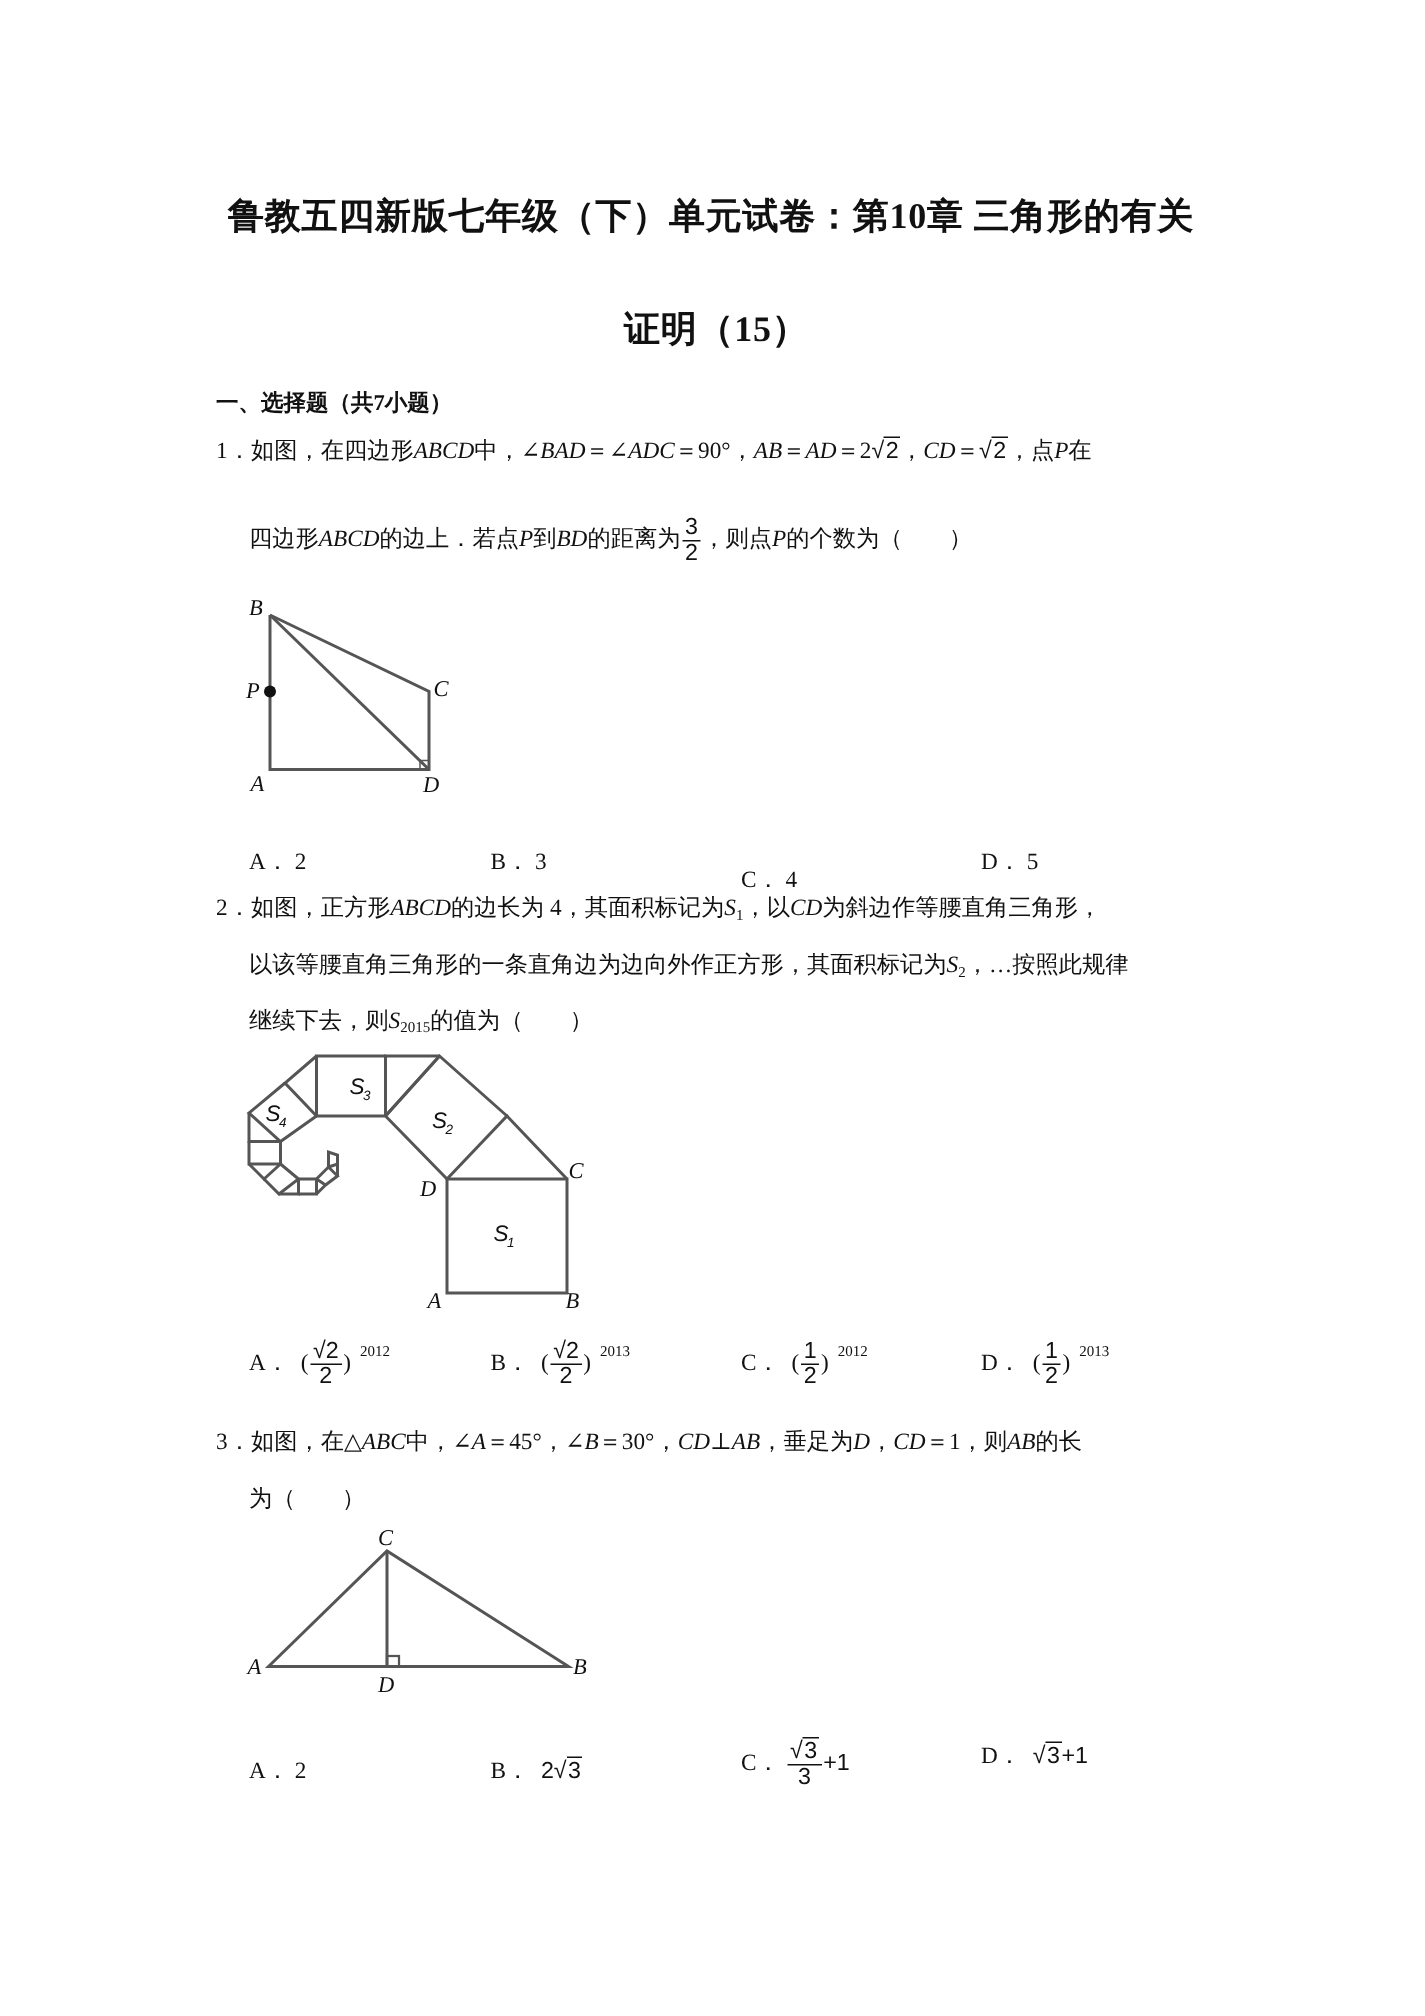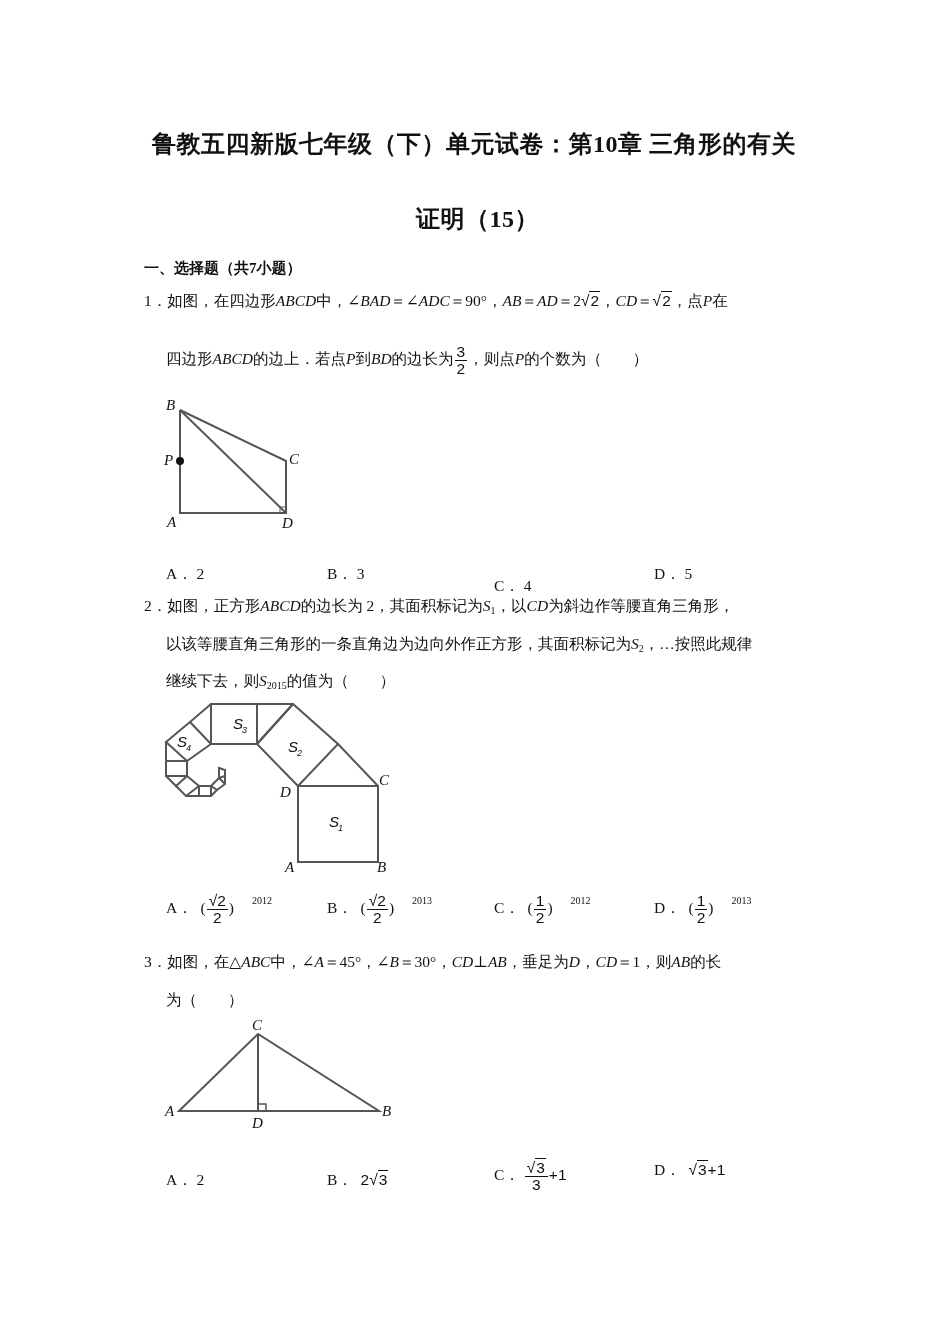--- a/index.html
+++ b/index.html
@@ -8,38 +8,38 @@
   .abs { position: absolute; }
   .title { font-family: "Liberation Serif", "DejaVu Serif", serif; font-weight: bold; font-size: 24px; letter-spacing: 0.5px; white-space: nowrap; }
   .section { font-weight: bold; font-size: 15px; white-space: nowrap; }
   .q { font-size: 15.5px; white-space: nowrap; line-height: 1; }
   .i { font-style: italic; }
   .opt { font-size: 15.5px; white-space: nowrap; }
   .frac { display: inline-flex; flex-direction: column; align-items: center; vertical-align: middle; font-family: "Liberation Sans", "DejaVu Sans", sans-serif; line-height: 1.05; margin: 0 1px; }
   .frac .num { border-bottom: 1px solid #111; padding: 0 2px; }
   .sqrt { font-family: "Liberation Sans", "DejaVu Sans", sans-serif; white-space: nowrap; }
   .sqrt .rad { border-top: 1px solid #111; padding: 0 1px; }
-  .sup { font-size: 10px; vertical-align: 9px; margin-left: 18px; }
+  .sup { font-size: 10px; vertical-align: 9px; margin-left: 6px; }
   .sub { font-size: 10px; vertical-align: -3px; }
   svg text { font-family: "Liberation Serif", "DejaVu Serif", serif; font-style: italic; font-size: 15px; fill: #111; }
   svg .sans { font-family: "Liberation Sans", "DejaVu Sans", sans-serif; font-style: italic; font-size: 15px; }
 </style>
 </head>
 <body>
 
 <div class="abs title" style="left:152px; top:128px;">鲁教五四新版七年级（下）单元试卷：第10章 三角形的有关</div>
 <div class="abs title" style="left:416px; top:203px;">证明（15）</div>
 
 <div class="abs section" style="left:144px; top:259px;text-align:center;">一、选择题（共7小题）</div>
 
 <div class="abs q" style="left:144px; top:293px;">
   <span>1．</span><span>如图，在四边形</span><span class="i">ABCD</span><span>中，∠</span><span class="i">BAD</span><span>＝∠</span><span class="i">ADC</span><span>＝90°，</span><span class="i">AB</span><span>＝</span><span class="i">AD</span><span>＝2</span><span class="sqrt">√<span class="rad">2</span></span><span>，</span><span class="i">CD</span><span>＝</span><span class="sqrt">√<span class="rad">2</span></span><span>，点</span><span class="i">P</span><span>在</span>
 </div>
 <div class="abs q" style="left:166px; top:344px;">
-  <span>四边形</span><span class="i">ABCD</span><span>的边上．若点</span><span class="i">P</span><span>到</span><span class="i">BD</span><span>的边长为</span><span class="frac">
+  <span>四边形</span><span class="i">ABCD</span><span>的边上．若点</span><span class="i">P</span><span>到</span><span class="i">BD</span><span>的距离为</span><span class="frac">
       <span class="num">3</span>
       <span>2</span>
     </span><span>，则点</span><span class="i">P</span><span>的个数为（　　）</span>
 </div>
 
 <svg class="abs" style="left:150px; top:390px;" width="180" height="145" viewBox="0 0 180 145">
   <g stroke="#555" stroke-width="2" fill="none">
     <polyline points="30,20 30,123 136,123 136,71 30,20"></polyline>
     <line x1="30" y1="20" x2="136" y2="123"></line>
     <rect x="130" y="117" width="6" height="6" stroke-width="1"></rect>
@@ -51,21 +51,21 @@
   <text x="17" y="137">A</text>
   <text x="132" y="138">D</text>
 </svg>
 
 <div class="abs opt" style="left:166px; top:564px;"><span>A．</span> <span>2</span></div>
 <div class="abs opt" style="left:327px; top:564px;"><span>B．</span> <span>3</span></div>
 <div class="abs opt" style="left:494px; top:564px;margin-top:12px;"><span>C．</span> <span>4</span></div>
 <div class="abs opt" style="left:654px; top:564px;"><span>D．</span> <span>5</span></div>
 
 <div class="abs q" style="left:144px; top:598px;">
-  <span>2．</span><span>如图，正方形</span><span class="i">ABCD</span><span>的边长为 2，其面积标记为</span><span class="i">S</span><span class="sub">1</span><span>，以</span><span class="i">CD</span><span>为斜边作等腰直角三角形，</span>
+  <span>2．</span><span>如图，正方形</span><span class="i">ABCD</span><span>的边长为 4，其面积标记为</span><span class="i">S</span><span class="sub">1</span><span>，以</span><span class="i">CD</span><span>为斜边作等腰直角三角形，</span>
 </div>
 <div class="abs q" style="left:166px; top:636px;">
   <span>以该等腰直角三角形的一条直角边为边向外作正方形，其面积标记为</span><span class="i">S</span><span class="sub">2</span><span>，…按照此规律</span>
 </div>
 <div class="abs q" style="left:166px; top:673px;">
   <span>继续下去，则</span><span class="i">S</span><span class="sub">2015</span><span>的值为（　　）</span>
 </div>
 
 <svg class="abs" style="left:155px; top:700px;" width="250" height="180" viewBox="0 0 250 180">
   <g stroke="#555" stroke-width="2" fill="none">

